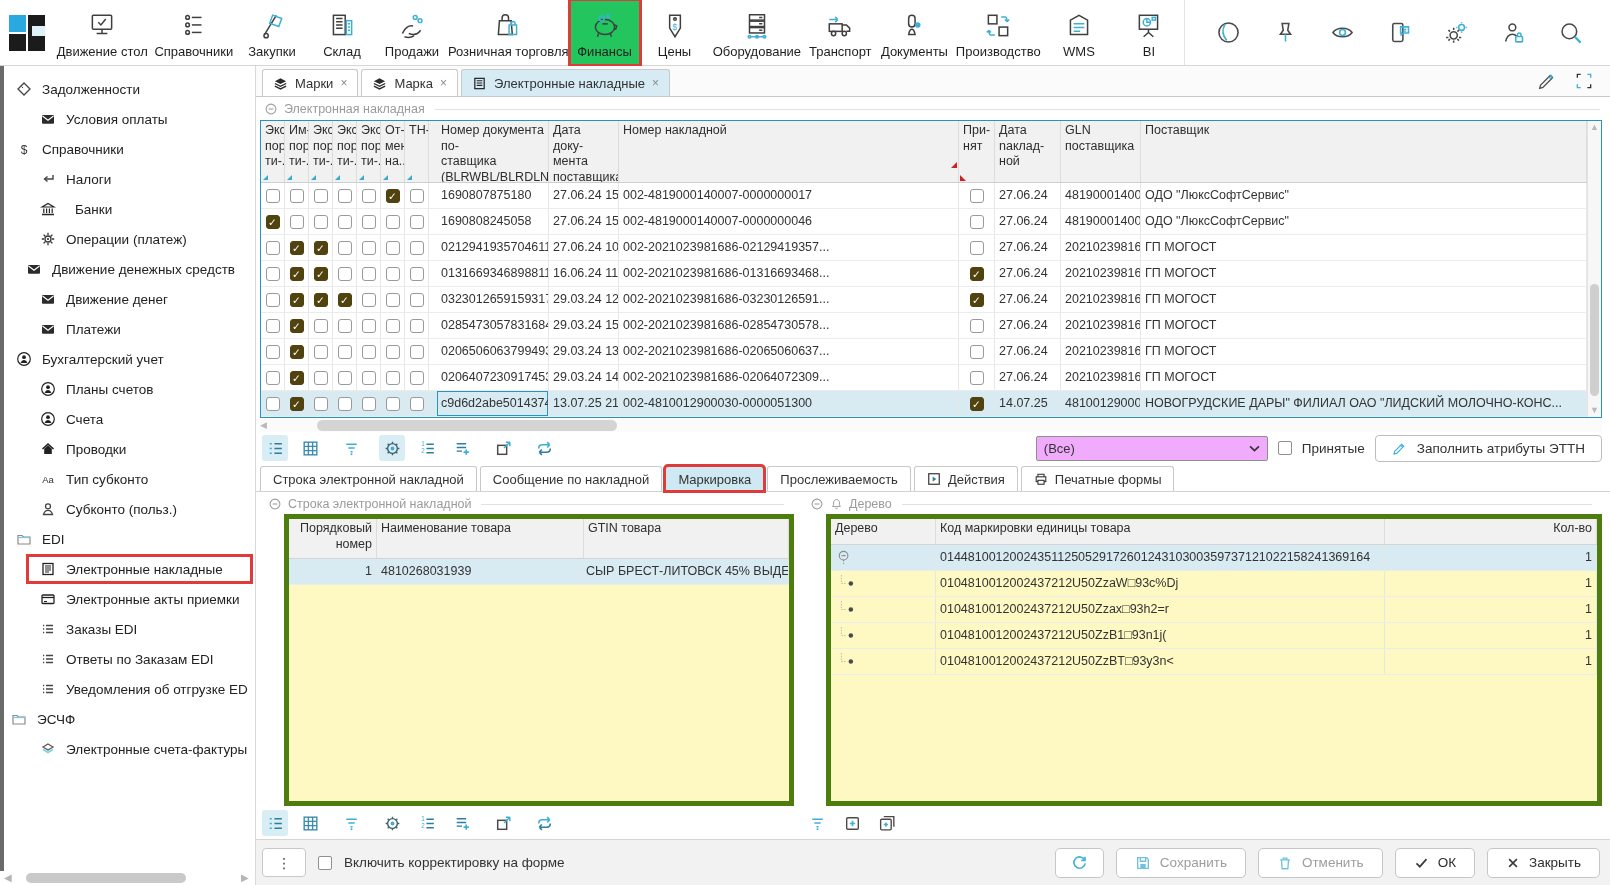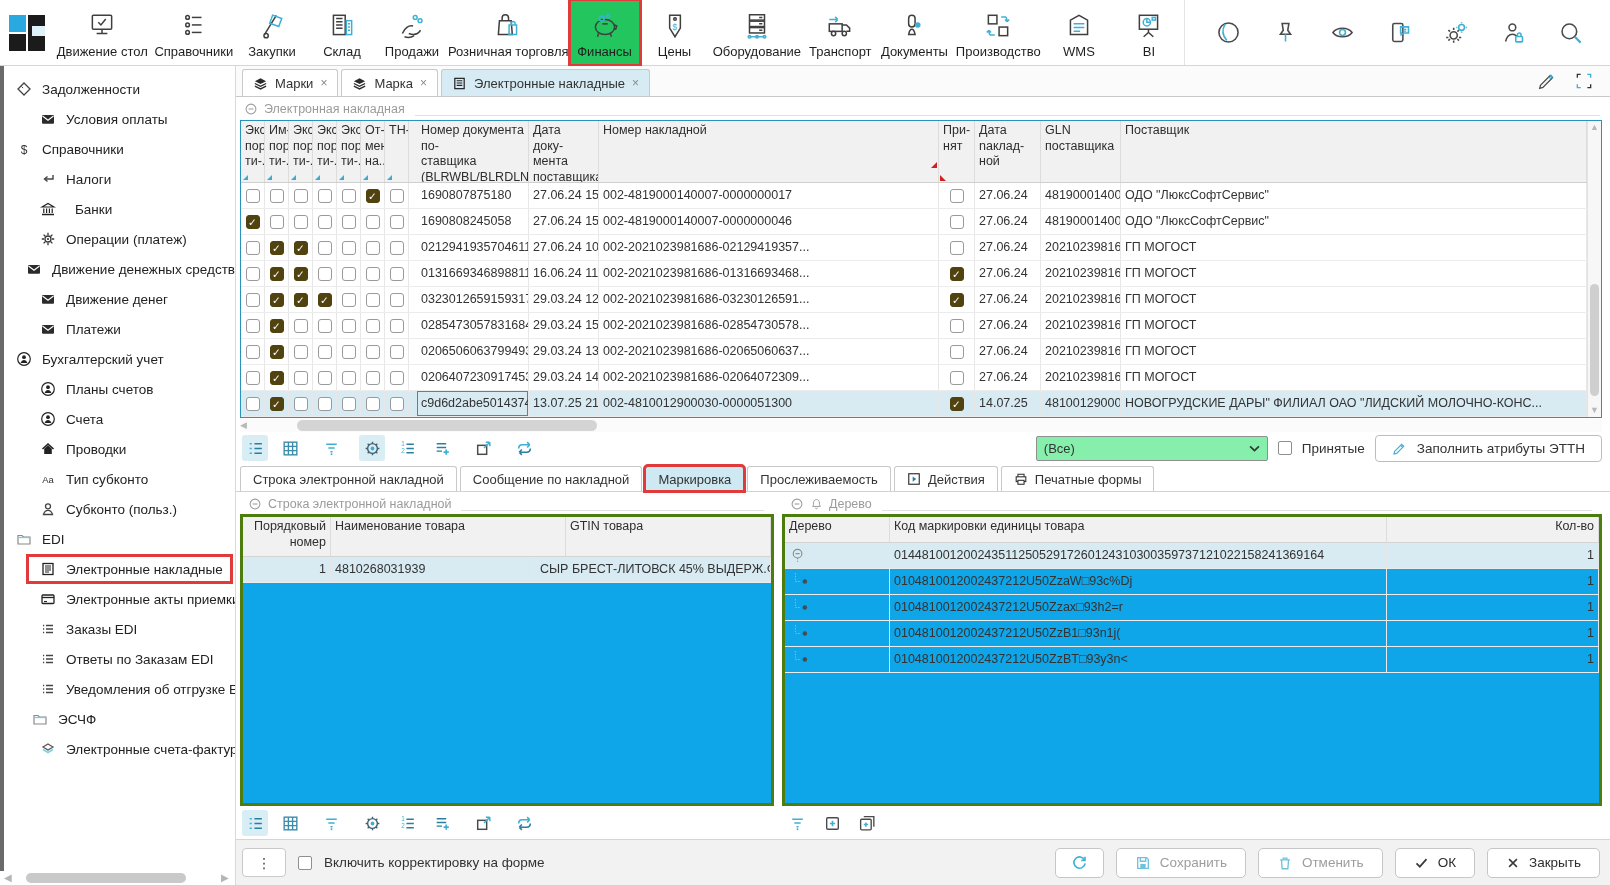--- a/index.html
+++ b/index.html
@@ -14,42 +14,42 @@
                padding:7px 9px 6px; min-width:70px; cursor:pointer; position:relative; }
   .menu-item .mlabel { font-size:13px; color:#1f1f1f; white-space:nowrap; }
   .menu-item.active { background:#22c55e; }
   .menu-item.annotated { outline:3px solid #e03a3a; outline-offset:-1px; }
   .right-tools { margin-left:auto; display:flex; align-items:center; gap:30px; padding:0 26px 0 30px; border-left:1px solid #e4e4e4; }
   .right-tools .rico { cursor:pointer; }
 
   
   .app-body { display:flex; height:819px; position:relative; }
   .left-edge { position:absolute; left:0; top:0; bottom:14px; width:4px; background:#6a6a6a; z-index:5; }
-  .sidebar { width:236px; border-right:1px solid #d9d9d9; padding:8px 0 16px 4px; position:relative; overflow:hidden; background:#fff; }
+  .sidebar { width:256px; border-right:1px solid #d9d9d9; padding:8px 0 16px 4px; position:relative; overflow:hidden; background:#fff; }
   .side-item { display:flex; align-items:center; gap:9px; height:30px; cursor:pointer; position:relative; white-space:nowrap; }
   .side-item .icon { width:17px; height:17px; flex:0 0 17px; }
   .side-label { font-size:13.5px; color:#222; }
   .side-item.annotated::after { content:""; position:absolute; left:22px; right:2px; top:0; bottom:0; border:3px solid #e03a3a; }
   .side-hscroll { position:absolute; left:4px; right:4px; bottom:2px; height:11px; display:flex; align-items:center; }
   .side-hscroll .arr { color:#b5b5b5; font-size:10px; width:10px; }
   .side-hscroll .track { flex:1; height:10px; position:relative; }
   .side-hscroll .thumb { position:absolute; left:12px; width:160px; top:0; height:10px; border-radius:5px; background:#c9c9c9; }
 
   .main { flex:1; display:flex; flex-direction:column; min-width:0; background:#fff; }
 
   
   .tabbar { height:31px; display:flex; align-items:flex-end; background:#fbfbfb; border-bottom:1px solid #c9c9c9; padding:0 0 0 6px; }
   .tab { display:flex; align-items:center; gap:7px; height:27px; padding:0 10px; margin-right:3px; background:#fff;
          border:1px solid #c9c9c9; border-bottom:none; border-radius:3px 3px 0 0; font-size:13px; cursor:pointer; white-space:nowrap; }
   .tab.active { background:#d6ebf3; }
   .tab .close { color:#8a8a8a; font-size:12px; cursor:pointer; }
   .tabbar-tools { margin-left:auto; display:flex; align-items:center; gap:16px; padding:0 16px 4px 0; }
 
   
-  .group-header { display:flex; align-items:flex-end; gap:6px; color:#9b9b9b; font-size:12.5px; padding:5px 10px 3px 8px; }
+  .group-header { display:flex; align-items:center; gap:6px; color:#9b9b9b; font-size:12.5px; padding:5px 10px 3px 8px; }
   .group-line { flex:1; border-top:1px solid #e2e2e2; margin-left:4px; }
 
   
   .main-table { margin:1px 8px 0 4px; border:1px solid #2792bb; display:flex; flex-direction:column; position:relative; background:#fff; }
   .mt-grid { display:flex; flex-direction:column; flex:1; margin-right:14px; }
   .mt-head { display:flex; background:#f1f1f1; border-bottom:1px solid #cfcfcf; height:62px; }
   .hcell { white-space:pre-line; font-size:12.5px; color:#2e2e2e; padding:2px 4px; border-right:1px solid #dcdcdc;
            position:relative; overflow:hidden; line-height:1.25; }
   .hcell.w-cb::after { content:""; position:absolute; left:2px; bottom:2px; border-left:5px solid transparent; border-bottom:5px solid #3aabd2; }
   .hcell.tri-red-l::before { content:""; position:absolute; left:1px; bottom:1px; border-right:6px solid transparent; border-bottom:6px solid #cc2222; }
@@ -72,40 +72,40 @@
   .hscroll { height:13px; margin:1px 8px 0 4px; display:flex; align-items:center; background:#fbfbfb; }
   .hscroll .track { flex:1; height:11px; position:relative; }
   .hscroll .thumb { position:absolute; left:50px; width:300px; top:0; height:11px; background:#d4d4d4; border-radius:6px; }
 
   
   .grid-toolbar { height:32px; display:flex; align-items:center; gap:9px; padding:2px 8px 2px 6px; }
   .tool { width:26px; height:26px; display:flex; align-items:center; justify-content:center; border-radius:3px; cursor:pointer; }
   .tool.active { background:#d8edf4; }
   .tool.gap { margin-left:6px; }
   .filter-area { margin-left:auto; display:flex; align-items:center; gap:10px; }
-  .select { width:232px; height:25px; border:1px solid #8f8f8f; border-radius:2px; background:#86efac; display:flex; align-items:center;
+  .select { width:232px; height:25px; border:1px solid #8f8f8f; border-radius:2px; background:#f0abfc; display:flex; align-items:center;
             justify-content:space-between; padding:0 7px; font-size:13px; cursor:pointer; }
   .chk { width:14px; height:14px; border:1px solid #8f8f8f; border-radius:2px; background:#fff; }
   .chk-label { font-size:13.5px; }
   .fill-btn { height:27px; border:1px solid #bdbdbd; border-radius:4px; background:#fff; display:flex; align-items:center; gap:9px;
               padding:0 16px; font-size:13.5px; cursor:pointer; }
 
   
   .subtabs { display:flex; align-items:flex-end; padding:1px 0 0 4px; border-bottom:1px solid #d2d2d2; height:28px; }
   .subtab { display:flex; align-items:center; gap:7px; height:25px; padding:0 12px; margin-right:3px; background:#fff;
             border:1px solid #c9c9c9; border-bottom:none; border-radius:3px 3px 0 0; font-size:13px; cursor:pointer; white-space:nowrap; }
   .subtab.active { background:#cfe9f2; }
   .subtab.annotated { outline:3px solid #e03a3a; outline-offset:-1px; }
 
   
   .panels { flex:1; display:flex; gap:8px; padding:0 8px 0 4px; min-height:0; }
   .panel { display:flex; flex-direction:column; min-width:0; }
   .panel-left { width:534px; flex:0 0 534px; }
   .panel-right { flex:1; }
-  .ptable { border:3px solid #4d7c0f; flex:1; overflow:hidden; background:#0ea5e9; }
+  .ptable { border:5px solid #4d7c0f; flex:1; overflow:hidden; background:#fef9c3;margin-left:24px; }
   .pt-head { display:flex; background:#f1f1f1; border-bottom:1px solid #d4d4d4; }
   .pt-head .hcell { border-right:1px solid #dcdcdc; }
   .lp-num { width:88px; text-align:right; } .lp-gtin { width:205px; } .lp-name { flex:1; min-width:0; }
   .tp-tree { width:105px; } .tp-code { flex:1; min-width:0; } .tp-qty { width:212px; text-align:right; }
   .pt-row { display:flex; height:26px; align-items:center; border-bottom:1px solid #ececec; font-size:12.5px; cursor:pointer; }
   .pt-row.selected { background:#d8eaf2; }
   .pt-row .cell { line-height:25px; }
   .lp-head { height:40px; }
   .panel-toolbar { height:33px; display:flex; align-items:center; gap:9px; padding:3px 2px 2px 2px; }
 
@@ -531,21 +531,21 @@
           <div class="side-item" style="padding-left: 36px;">
             <span class="icon">
               <svg width="16" height="16" viewBox="0 0 16 16" fill="none" stroke="#444" stroke-width="1.3">
                 <path d="M6 4.5h7M6 8h7M6 11.5h7"></path>
                 <path d="M3 4.5h1.2M3 8h1.2M3 11.5h1.2"></path>
               </svg>
             </span>
             <span class="side-label">Уведомления об отгрузке ED</span>
           </div>
 
-          <div class="side-item" style="padding-left: 28px;">
+          <div class="side-item" style="padding-left: 7px;">
             <span class="icon">
               <svg width="16" height="16" viewBox="0 0 16 16" fill="none">
                 <path d="M2 13V4.5h4L7.5 6H14v7z" stroke="#8a8a8a" stroke-width="1.2"></path>
                 <path d="M2 6.5h12" stroke="#7fc6de" stroke-width="1.3"></path>
               </svg>
             </span>
             <span class="side-label">ЭСЧФ</span>
           </div>
 
           <div class="side-item" style="padding-left: 36px;">

